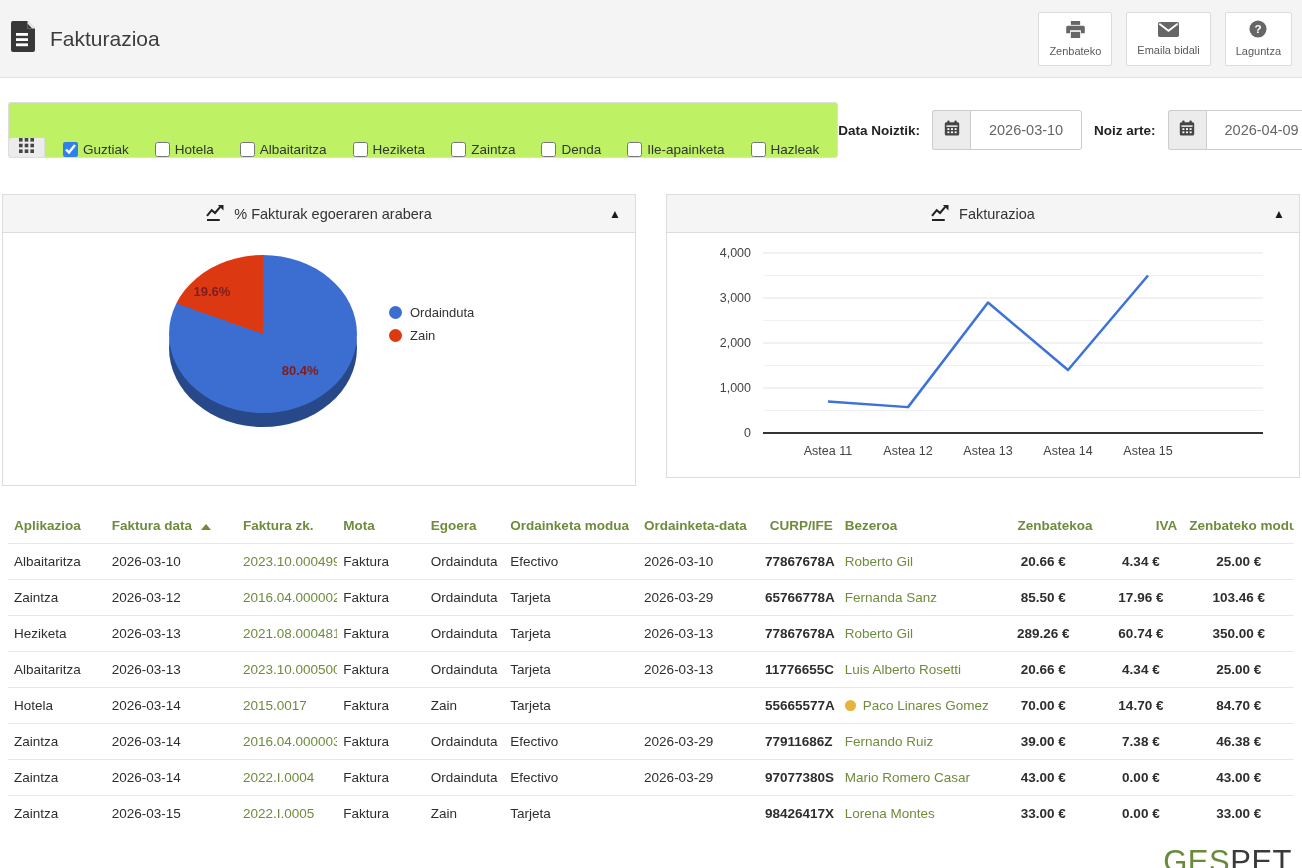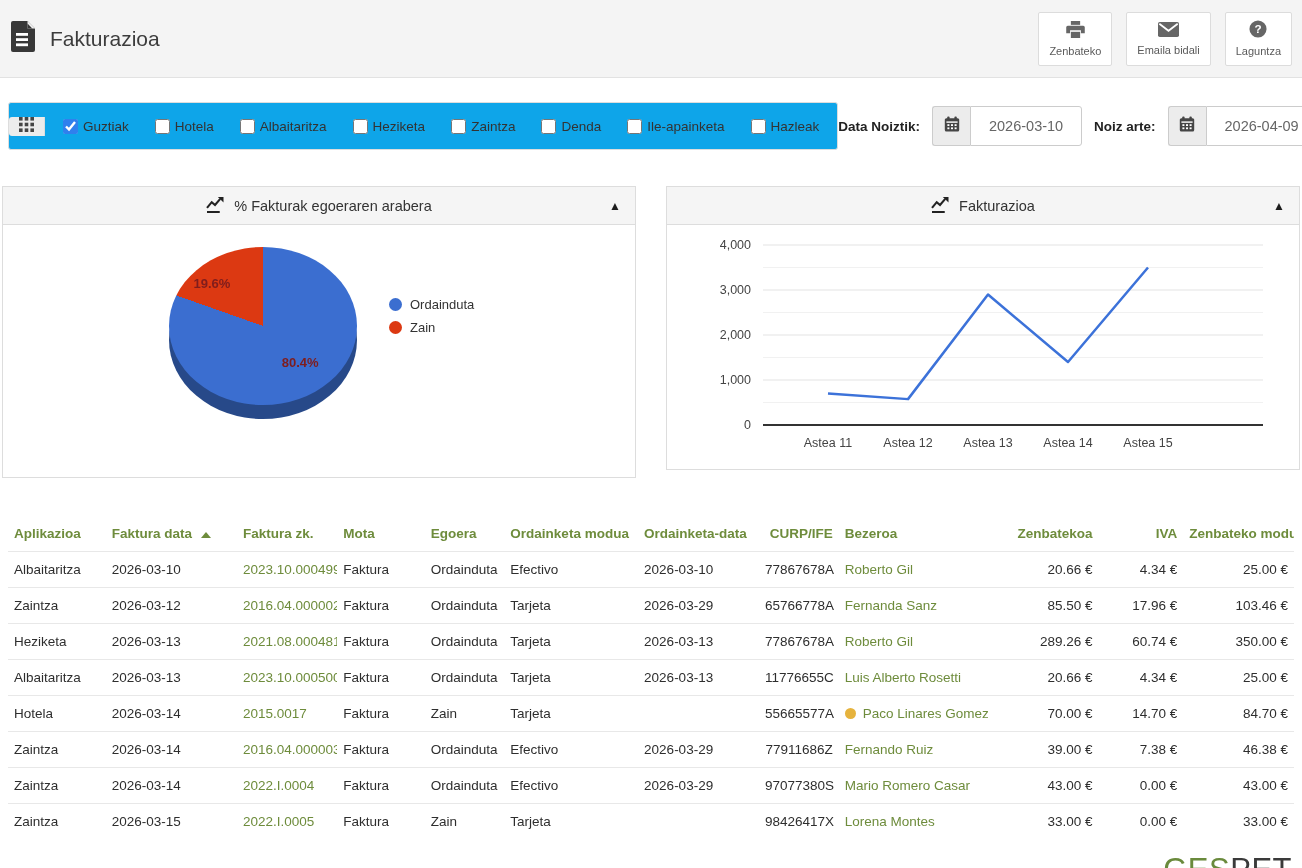--- a/index.html
+++ b/index.html
@@ -23,21 +23,21 @@
   .top-buttons { display: flex; gap: 14px; padding-right: 2px; }
   .top-btn {
     min-width: 66px; height: 54px; background: #fff; border: 1px solid #dcdcdc;
     border-radius: 2px; display: flex; flex-direction: column; align-items: center;
     justify-content: center; gap: 5px; color: #5a5a5a; font-size: 11px;
     cursor: pointer; padding: 0 10px;
   }
 
   
   .filter-row { display: flex; justify-content: space-between; align-items: center; margin: 24px 8px 0; }
-  .filter-box { display: flex; align-items: center; border: 1px solid #ddd; border-radius: 3px; height: 48px; background: #0ea5e9; }
+  .filter-box { display: flex; align-items: flex-end; border: 1px solid #ddd; border-radius: 3px; height: 56px; background: #bef264; }
   .grid-btn { width: 36px; background: #ececec; border-right: 1px solid #ddd; display: flex; align-items: center; justify-content: center; border-radius: 3px 0 0 3px; cursor: pointer; }
   .cb-wrap { display: flex; align-items: center; gap: 26px; padding: 0 18px; }
   label.cb { display: flex; align-items: center; gap: 5px; font-size: 13.5px; color: #333; cursor: pointer; white-space: nowrap; }
   label.cb input { width: 15px; height: 15px; accent-color: #2f80ed; }
   .date-filters { display: flex; align-items: center; gap: 12px; }
   .date-label { font-weight: bold; font-size: 13.5px; color: #222; white-space: nowrap; }
   .input-group { display: flex; height: 40px; }
   .ig-addon { width: 38px; background: #ececec; border: 1px solid #ccc; border-right: none; border-radius: 3px 0 0 3px; display: flex; align-items: center; justify-content: center; cursor: pointer; }
   .ig-input { width: 112px; border: 1px solid #ccc; border-radius: 0 3px 3px 0; font-size: 14.5px; color: #666; text-align: center; background: #fff; font-family: "Liberation Sans", sans-serif; }
 
@@ -58,25 +58,25 @@
   .lbl-big { left: 60%; top: 63%; }
   .lbl-small { left: 13%; top: 17%; }
   .pie-legend { position: absolute; left: 386px; top: 72px; display: flex; flex-direction: column; gap: 8px; }
   .legend-item { display: flex; align-items: center; gap: 8px; font-size: 13px; color: #333; }
   .legend-swatch { width: 13px; height: 13px; border-radius: 50%; flex: 0 0 13px; }
 
   
   .line-body { height: 244px; display: flex; align-items: center; justify-content: center; }
 
   
-  table { width: calc(100% - 16px); margin: 40px 8px 0; border-collapse: collapse; font-size: 13.5px; table-layout: fixed; }
+  table { width: calc(100% - 16px); margin: 24px 8px 0; border-collapse: collapse; font-size: 13.5px; table-layout: fixed; }
   thead th { color: var(--green); font-weight: bold; text-align: left; padding: 8px 6px 10px; font-size: 13.5px; white-space: nowrap; overflow: hidden; }
   thead th.align-right { text-align: right; }
   tbody td { padding: 0 6px; height: 36px; border-top: 1px solid #e8e8e8; color: #2e2e2e; white-space: nowrap; overflow: hidden; }
-  tbody td.align-right { text-align: right; }
+  tbody td.align-right { text-align: center; font-weight: bold; }
   td.link { color: var(--green); cursor: pointer; }
   .dot { display: inline-block; width: 11px; height: 11px; border-radius: 50%; background: var(--dot); margin-right: 7px; vertical-align: -1px; }
   .sort-asc { display: inline-block; width: 0; height: 0; border-left: 5px solid transparent; border-right: 5px solid transparent; border-bottom: 6px solid var(--green); margin-left: 9px; }
 
   
   .footer { display: flex; justify-content: flex-end; margin: 12px 10px 0; }
   .logo { font-size: 31px; font-weight: 300; letter-spacing: 0.5px; }
   .logo .ges { color: #6a8a3c; }
   .logo .pet { color: #3a3a3a; text-align: center; }
 </style>

